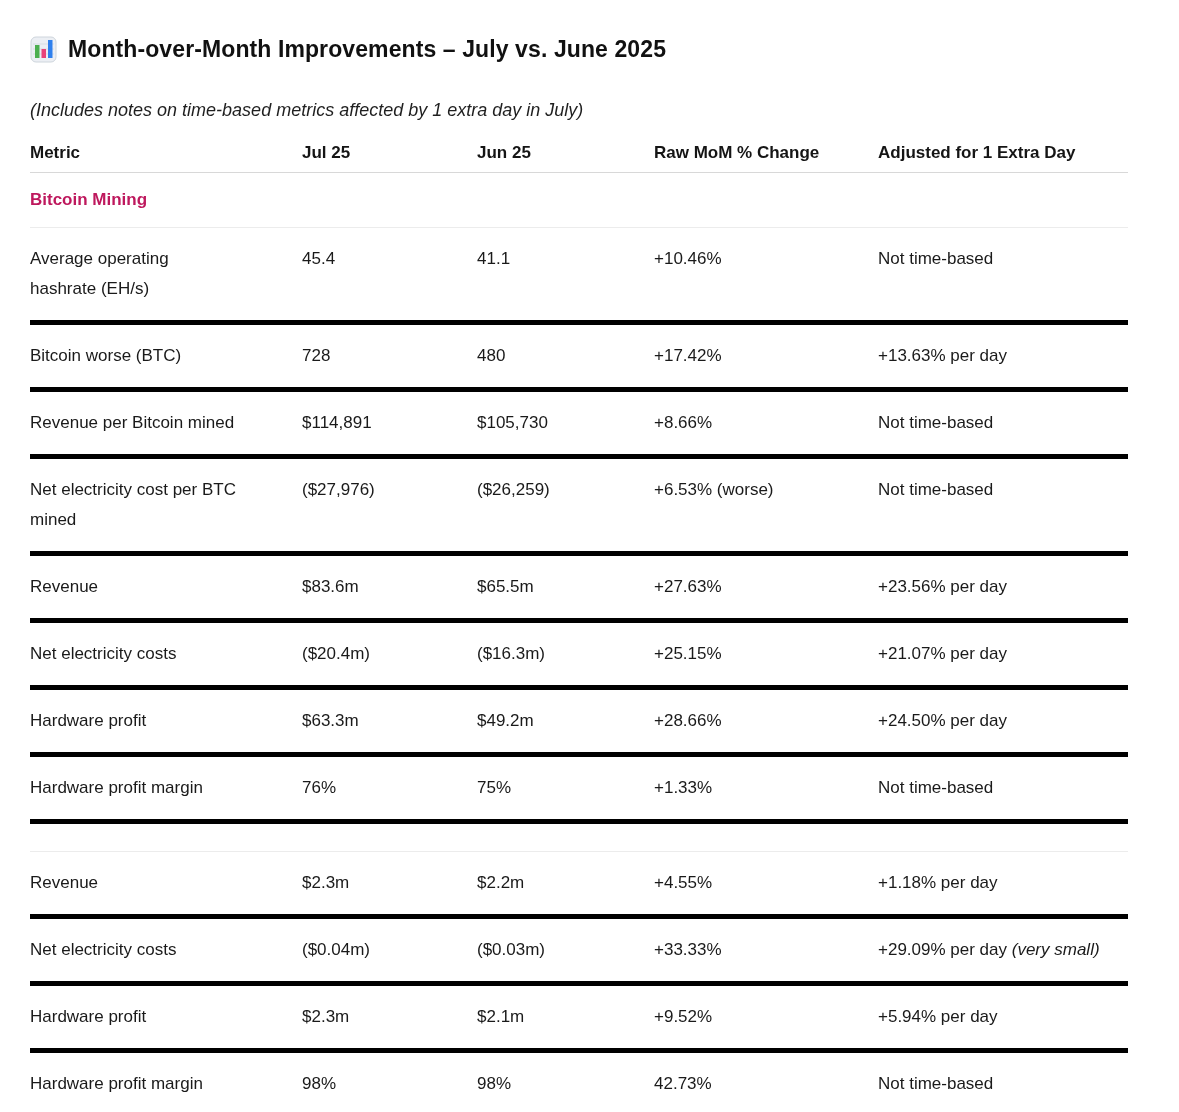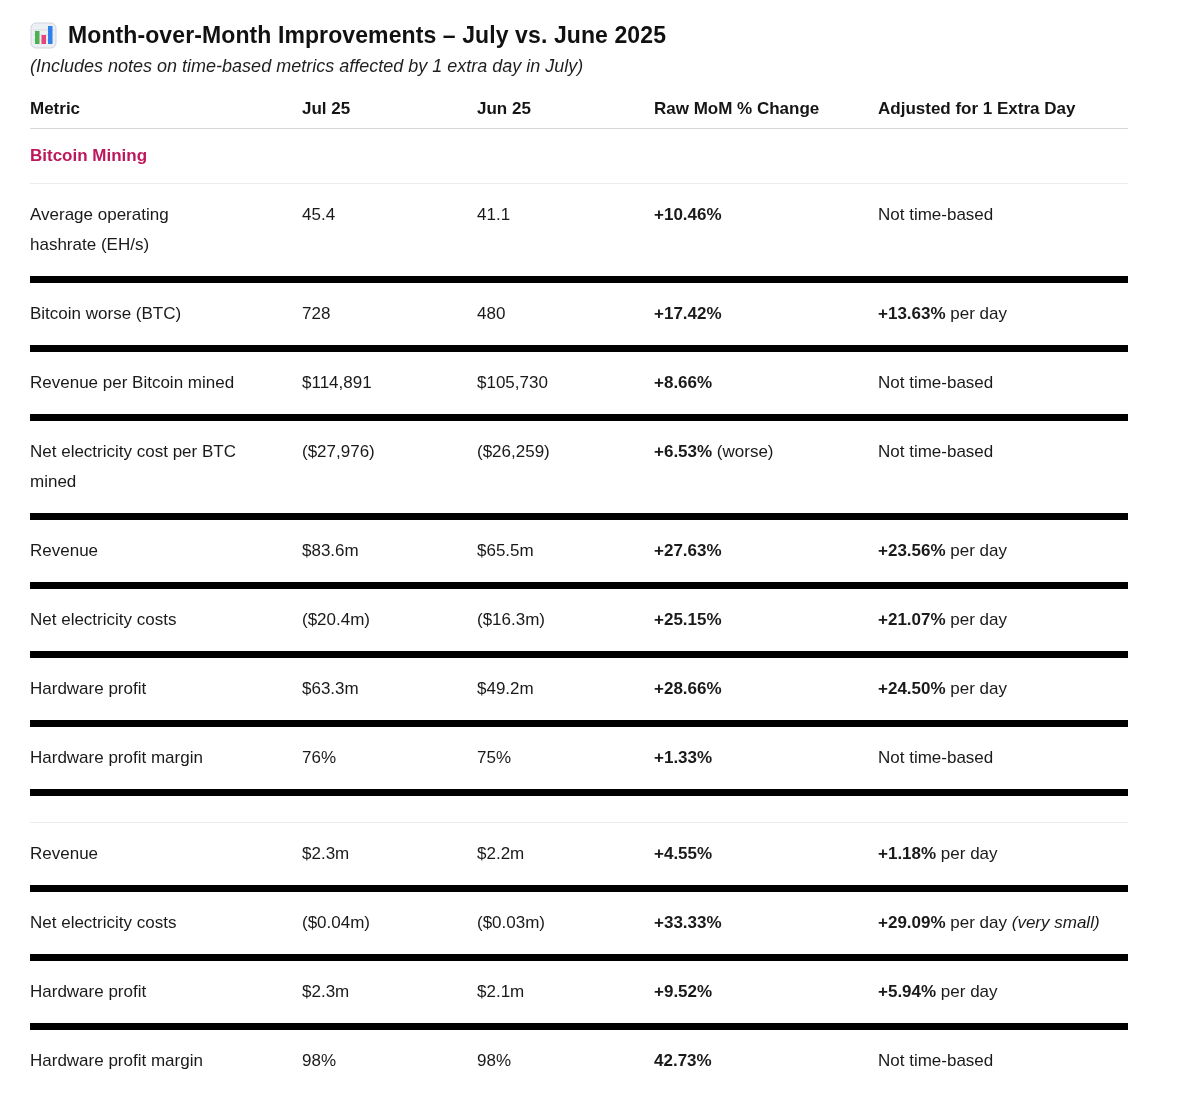--- a/index.html
+++ b/index.html
@@ -7,30 +7,30 @@
     width: 1179px; height: 1112px;
     background: #ffffff;
     font-family: "Liberation Sans", "DejaVu Sans", sans-serif;
     color: #1a1a1a;
     overflow: hidden;
   }
   .page { padding: 18px 30px 0 30px; }
 
   .title-row {
     display: flex; align-items: center; gap: 11px;
-    margin-top: 4px;
+    margin-top: 18px;
   }
   .title-row h1 {
     font-size: 23px; font-weight: 700; color: #111111;
     letter-spacing: 0.1px;
   }
   .chart-icon { width: 27px; height: 27px; flex: 0 0 auto; }
 
   .subtitle {
-    margin-top: 7px;
+    margin-top: 37px;
     font-size: 18px;
     font-style: italic;
     color: #1f1f1f;
   }
 
   table.metrics {
     margin-top: 17px;
     border-collapse: collapse;
     width: 1098px;
     table-layout: fixed;
@@ -47,35 +47,35 @@
     font-size: 17px;
     line-height: 30px;
     padding: 16px 14px 16px 0;
   }
   tr.head th {
     font-weight: 700;
     padding: 0 14px 4px 0;
     border-bottom: 1px solid #d8d8d8;
     color: #151515;
   }
-  tr.row td { border-bottom: 7px solid #000000; }
+  tr.row td { border-bottom: 5px solid #000000; }
   tr.row:last-child td { border-bottom: none; }
   tr.section td {
     font-weight: 700;
     color: #be185d;
     padding: 12px 14px 12px 0;
     border-bottom: 1px solid #ececec;
   }
   tr.spacer td {
     padding: 0;
     height: 30px;
     border-bottom: 1px solid #ececec;
   }
   td.metric { white-space: pre-line; }
-  .b { font-weight: 700; }
+  .b { font-weight: 400; }
   .i { font-style: italic; }
 </style>
 </head>
 <body>
 
 <div class="page">
 
   <div class="title-row">
     <svg class="chart-icon" viewBox="0 0 27 27">
       <rect x="1" y="1" width="25" height="25" rx="5" fill="#eceff4" stroke="#ced5dc" stroke-width="1"></rect>

